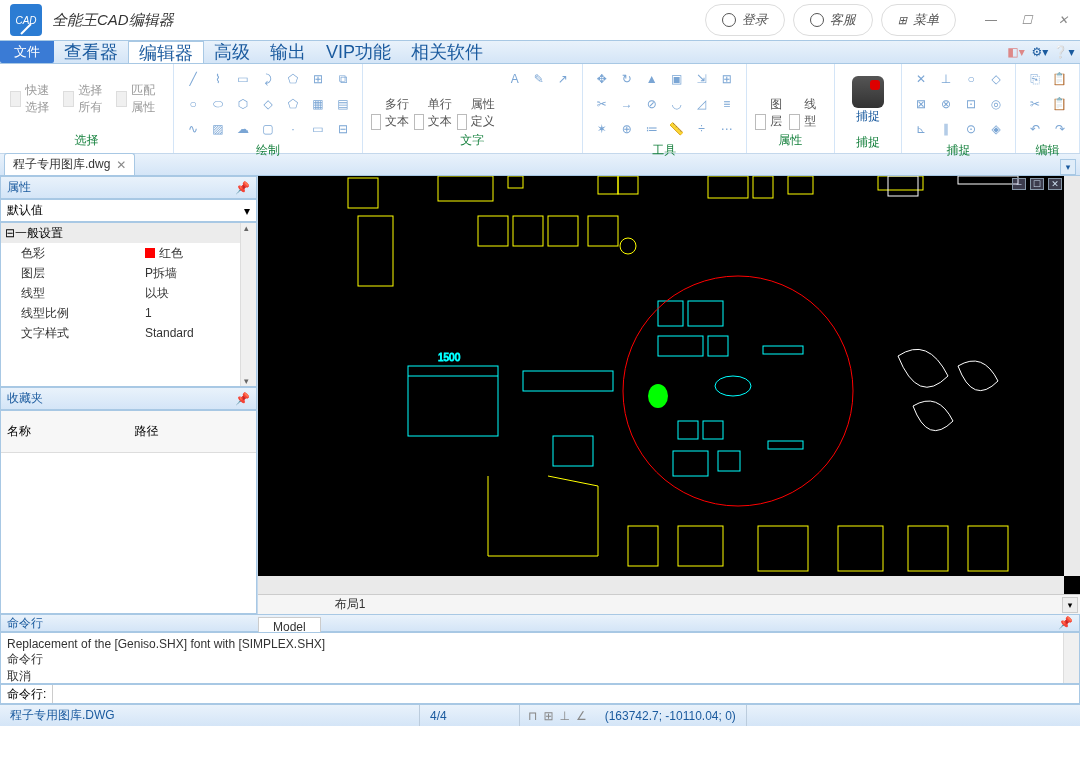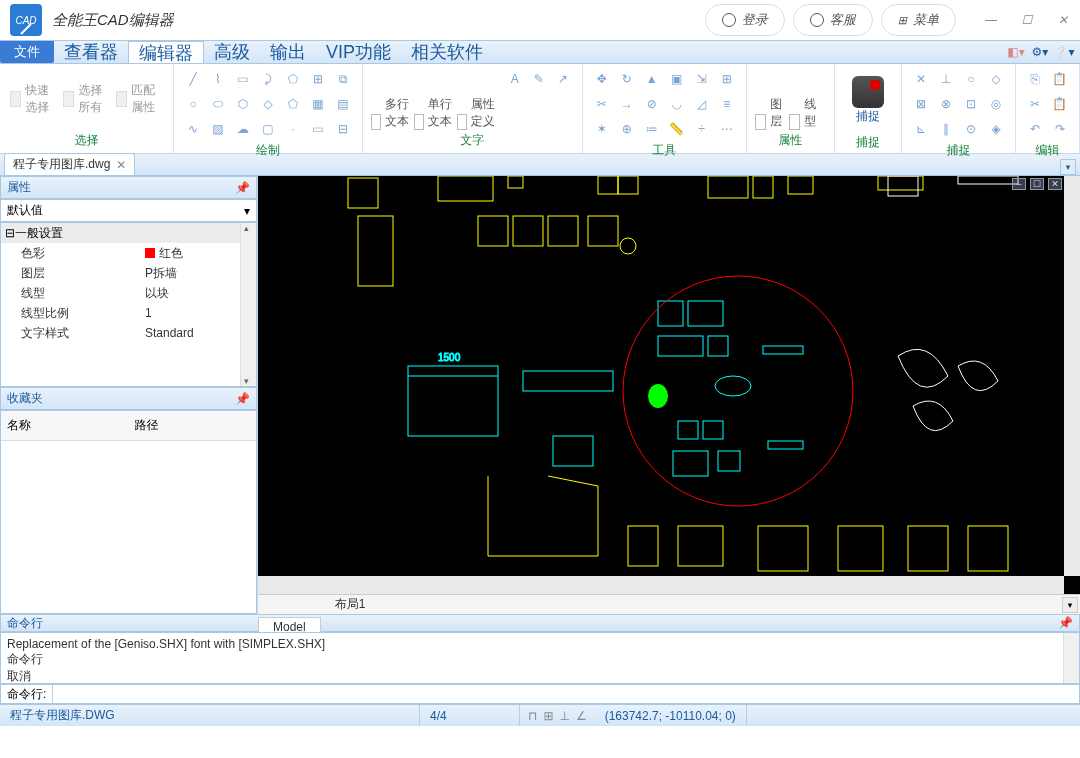--- a/index.html
+++ b/index.html
@@ -61,21 +61,21 @@
 .prop-row { display: flex; height: 20px; align-items: center; font-size: 12px; }
 .prop-row.hdr { background: #ececec; }
 .prop-key { width: 140px; padding-left: 20px; color: #333; }
 .prop-val { flex:1; padding-left: 4px; color:#333; display:flex; align-items:center; gap:4px; }
 .red-sw { width:10px; height:10px; background:red; display:inline-block; }
 .prop-tree .sb { position:absolute; right:0; top:0; bottom:0; width:16px; background:#f0f0f0; border-left:1px solid #ddd; }
 .prop-tree .sb::before { content:"▴"; position:absolute; top:0; left:3px; font-size:9px; color:#666; }
 .prop-tree .sb::after { content:"▾"; position:absolute; bottom:0; left:3px; font-size:9px; color:#666; }
 .fav-box { flex:1; border:1px solid #a8c8e4; }
 .fav-cols { display:flex; border-bottom:1px solid #ddd; background:#f7f7f7; }
-.fav-cols div { flex:1; padding:6px 6px; font-size:12px; }
+.fav-cols div { flex:1; padding:12px 6px; font-size:12px; }
 
 
 .canvas-wrap { flex:1; display:flex; flex-direction:column; background:#000; position:relative; }
 .canvas { flex:1; background:#000; position:relative; overflow:hidden; }
 .canvas svg { position:absolute; top:0; left:0; }
 .canvas-sb-v { position:absolute; right:0; top:0; bottom:18px; width:16px; background:#eaeaea; }
 .canvas-sb-h { position:absolute; left:0; right:16px; bottom:0; height:18px; background:#eaeaea; }
 .canvas-wincontrols { position:absolute; top:2px; right:18px; display:flex; gap:4px; }
 .canvas-wincontrols span { width:14px;height:12px; background:rgba(200,200,255,0.3); border:1px solid #89a; font-size:9px; color:#cde; display:flex;align-items:center;justify-content:center; }
 .model-tabs { height:20px; background:#f5f5f5; border-top:1px solid #ccc; display:flex; align-items:center; }

